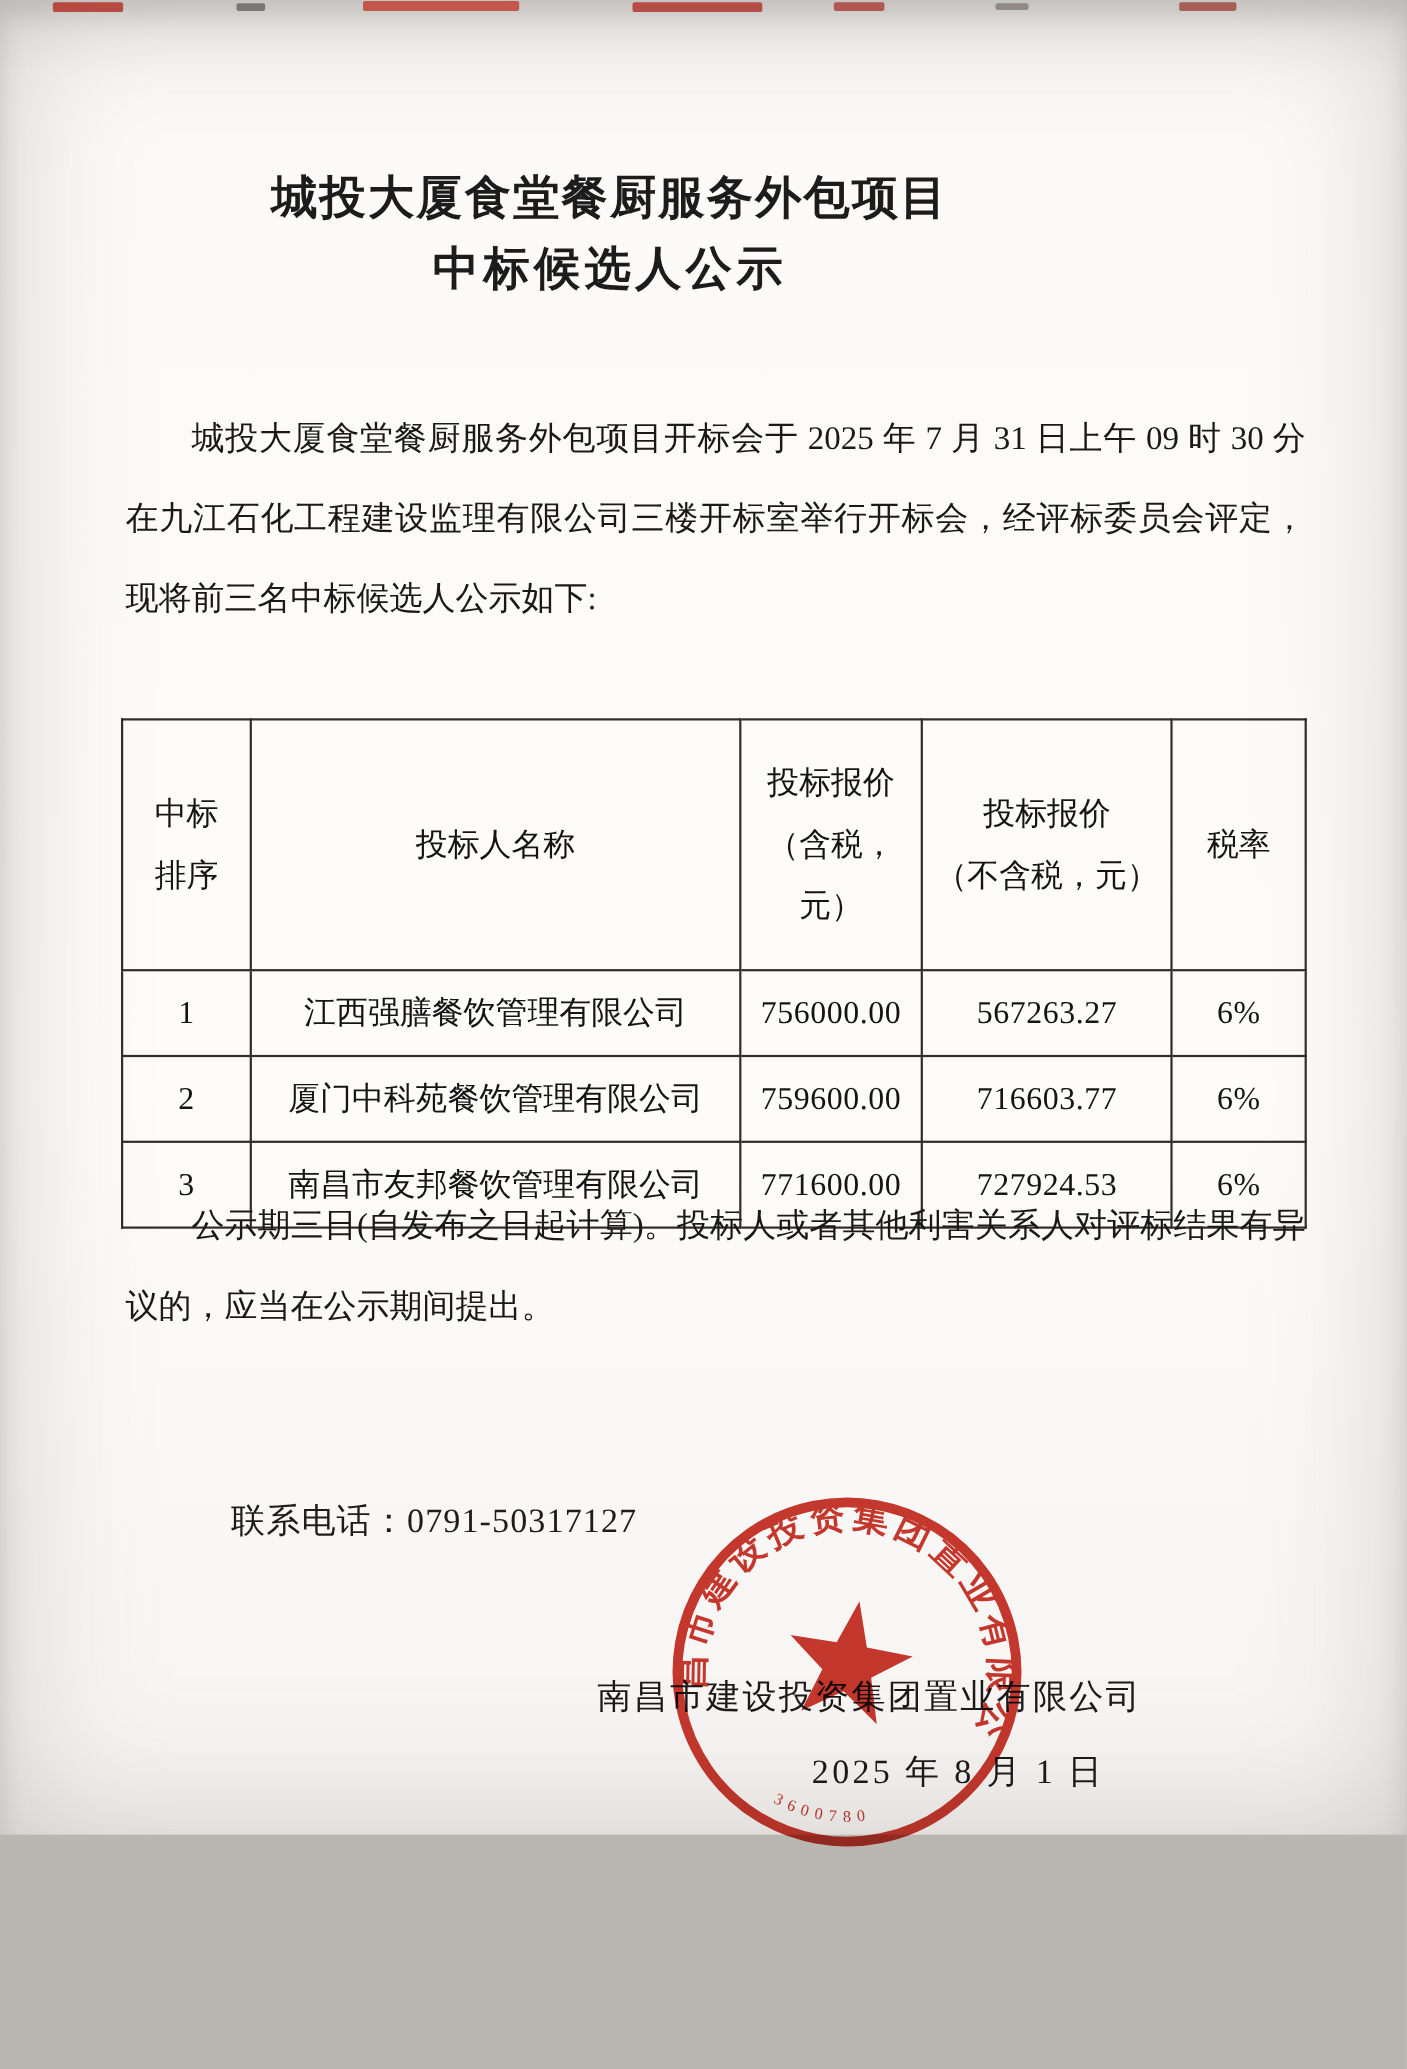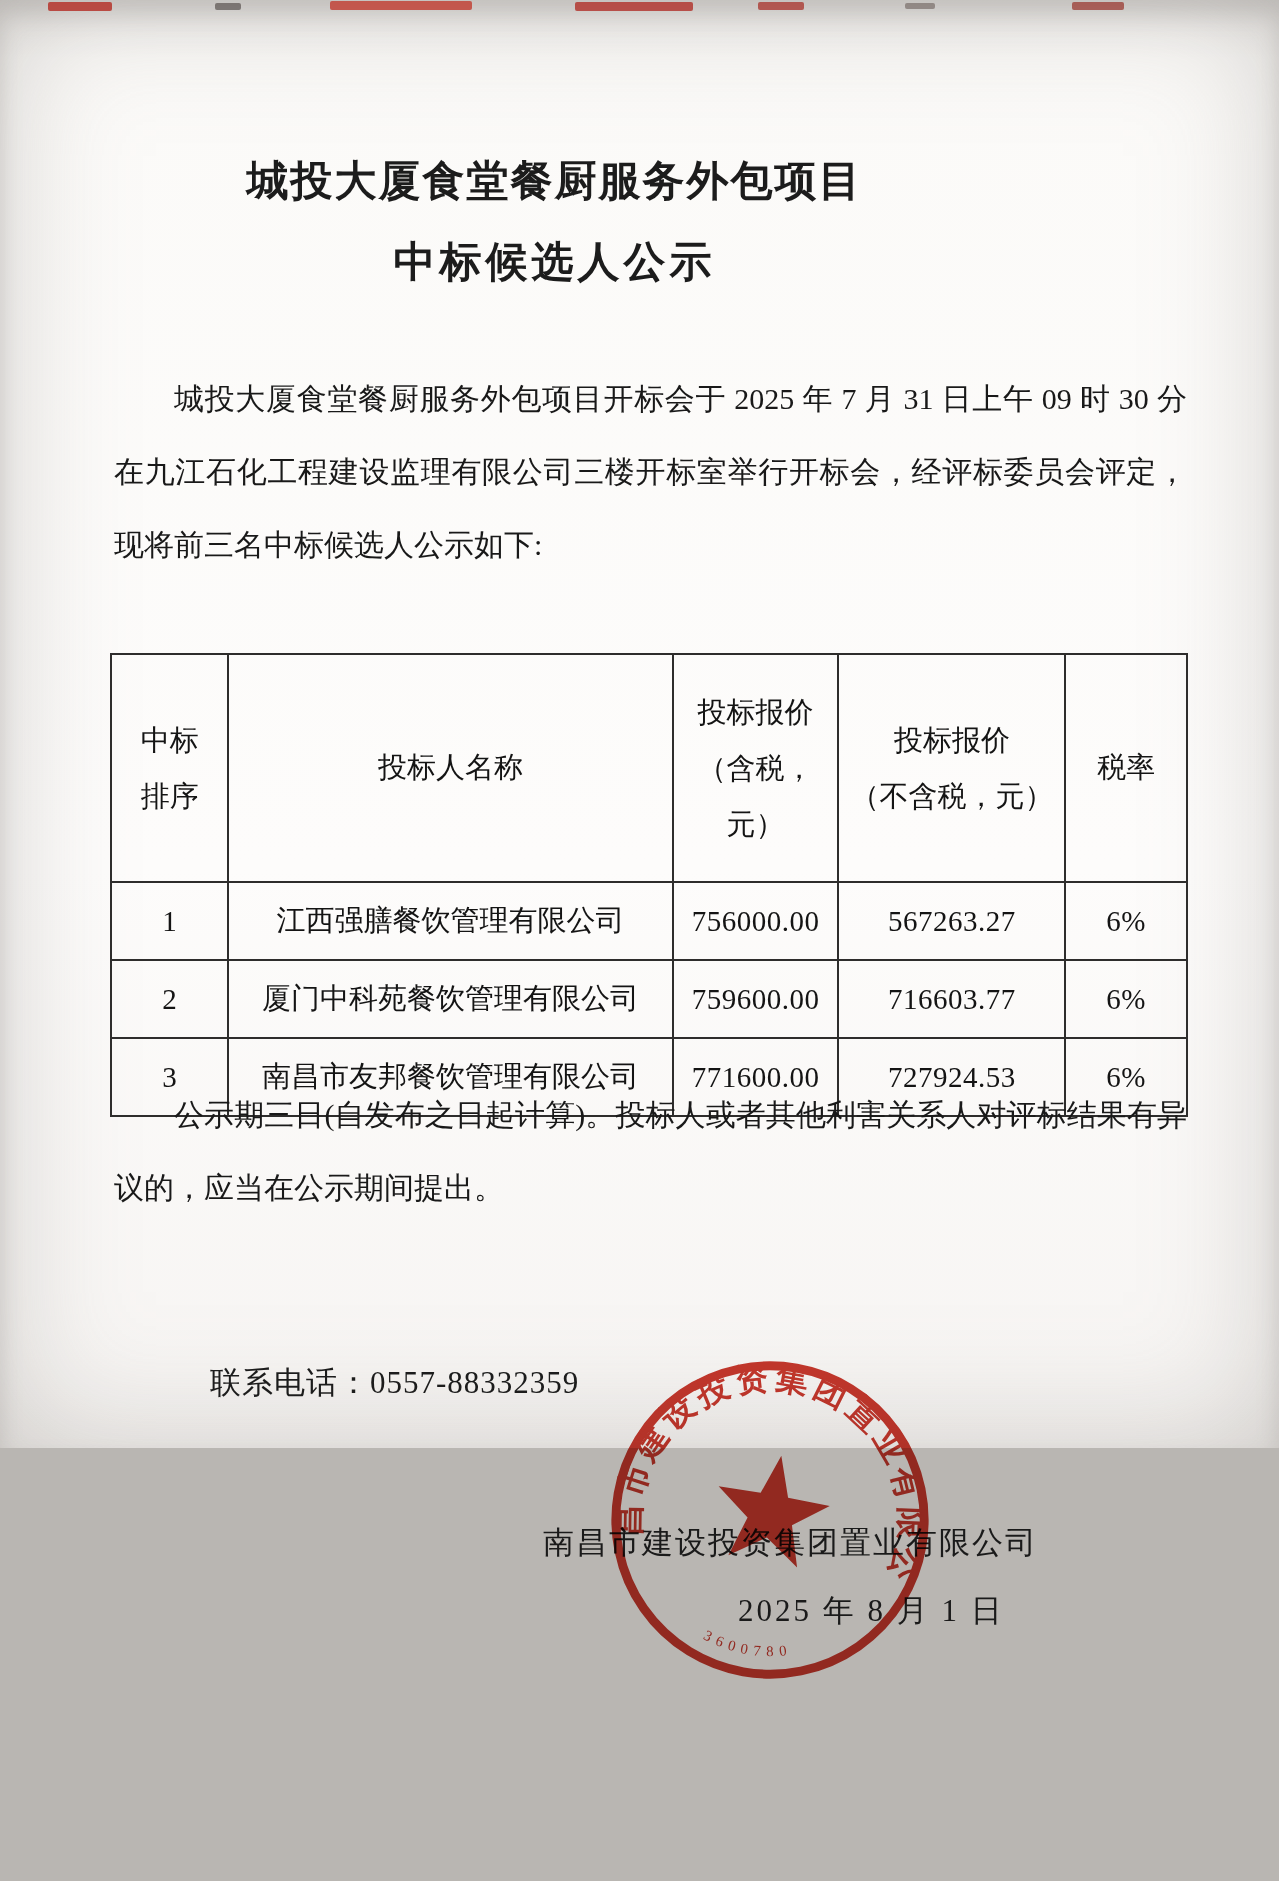--- a/index.html
+++ b/index.html
@@ -5,37 +5,37 @@
   html,body{margin:0;padding:0;}
   body{
     width:1279px;height:1881px;
     background:#b9b6b2;
     font-family:"Liberation Serif","DejaVu Serif",serif;
     color:#1c1c1c;
     position:relative;
     overflow:hidden;
   }
   .page{
-    position:absolute;left:0;top:0;width:1279px;height:1448px;
+    position:absolute;left:0;top:0;width:1279px;height:1668px;
     background:linear-gradient(180deg,#efedeb 0%,#fbfaf8 4%,#fdfcfb 60%,#f6f4f2 100%);
     box-shadow:inset 0 0 130px rgba(140,135,130,.38), inset 0 14px 22px rgba(120,115,110,.25);
   }
   
   .artifact{position:absolute;border-radius:2px;}
   .a1{left:48px;top:2px;width:64px;height:9px;background:#b5342c;opacity:.85;}
   .a2{left:215px;top:3px;width:26px;height:7px;background:#5a5350;opacity:.7;}
   .a3{left:330px;top:1px;width:142px;height:9px;background:#c03b2e;opacity:.8;}
   .a4{left:575px;top:2px;width:118px;height:9px;background:#b03028;opacity:.8;}
   .a5{left:758px;top:2px;width:46px;height:8px;background:#a8322a;opacity:.75;}
   .a6{left:1072px;top:2px;width:52px;height:8px;background:#973028;opacity:.7;}
   .a7{left:905px;top:3px;width:30px;height:6px;background:#6b5f5a;opacity:.6;}
 
   .titles{position:absolute;left:0;right:170px;top:152px;text-align:center;}
   .title-main{font-size:42px;font-weight:700;letter-spacing:2px;line-height:58px;}
-  .title-sub{font-size:42px;font-weight:700;letter-spacing:4px;line-height:58px;margin-top:23px;}
+  .title-sub{font-size:42px;font-weight:700;letter-spacing:4px;line-height:58px;margin-top:6px;}
 
   .para{
     position:absolute;left:114px;right:92px;
     font-size:30px;line-height:73px;
     text-align:justify;text-justify:inter-ideograph;
     text-indent:2em;color:#191919;
   }
   .para-intro{top:362px;}
   .para-notice{top:1078px;}
 
@@ -128,21 +128,21 @@
         <td>南昌市友邦餐饮管理有限公司</td>
         <td class="num">771600.00</td>
         <td class="num">727924.53</td>
         <td class="num">6%</td>
       </tr>
     </tbody>
   </table>
 
   <div class="para para-notice">公示期三日(自发布之日起计算)。投标人或者其他利害关系人对评标结果有异议的，应当在公示期间提出。</div>
 
-  <div class="line-phone">联系电话：0557-88332359</div>
+  <div class="line-phone">联系电话：0791-50317127</div>
 
   <div class="footer-issuer">南昌市建设投资集团置业有限公司</div>
   <div class="footer-date">2025 年 8 月 1 日</div>
 
   <div class="seal">
     <svg width="336" height="336" viewBox="0 0 340 340">
       <defs>
         <path id="sealArcTop" d="M 46 215 A 132 132 0 1 1 294 215" fill="none"></path>
         <path id="sealArcBottom" d="M 112 295 A 138 138 0 0 0 228 295" fill="none"></path>
       </defs>

